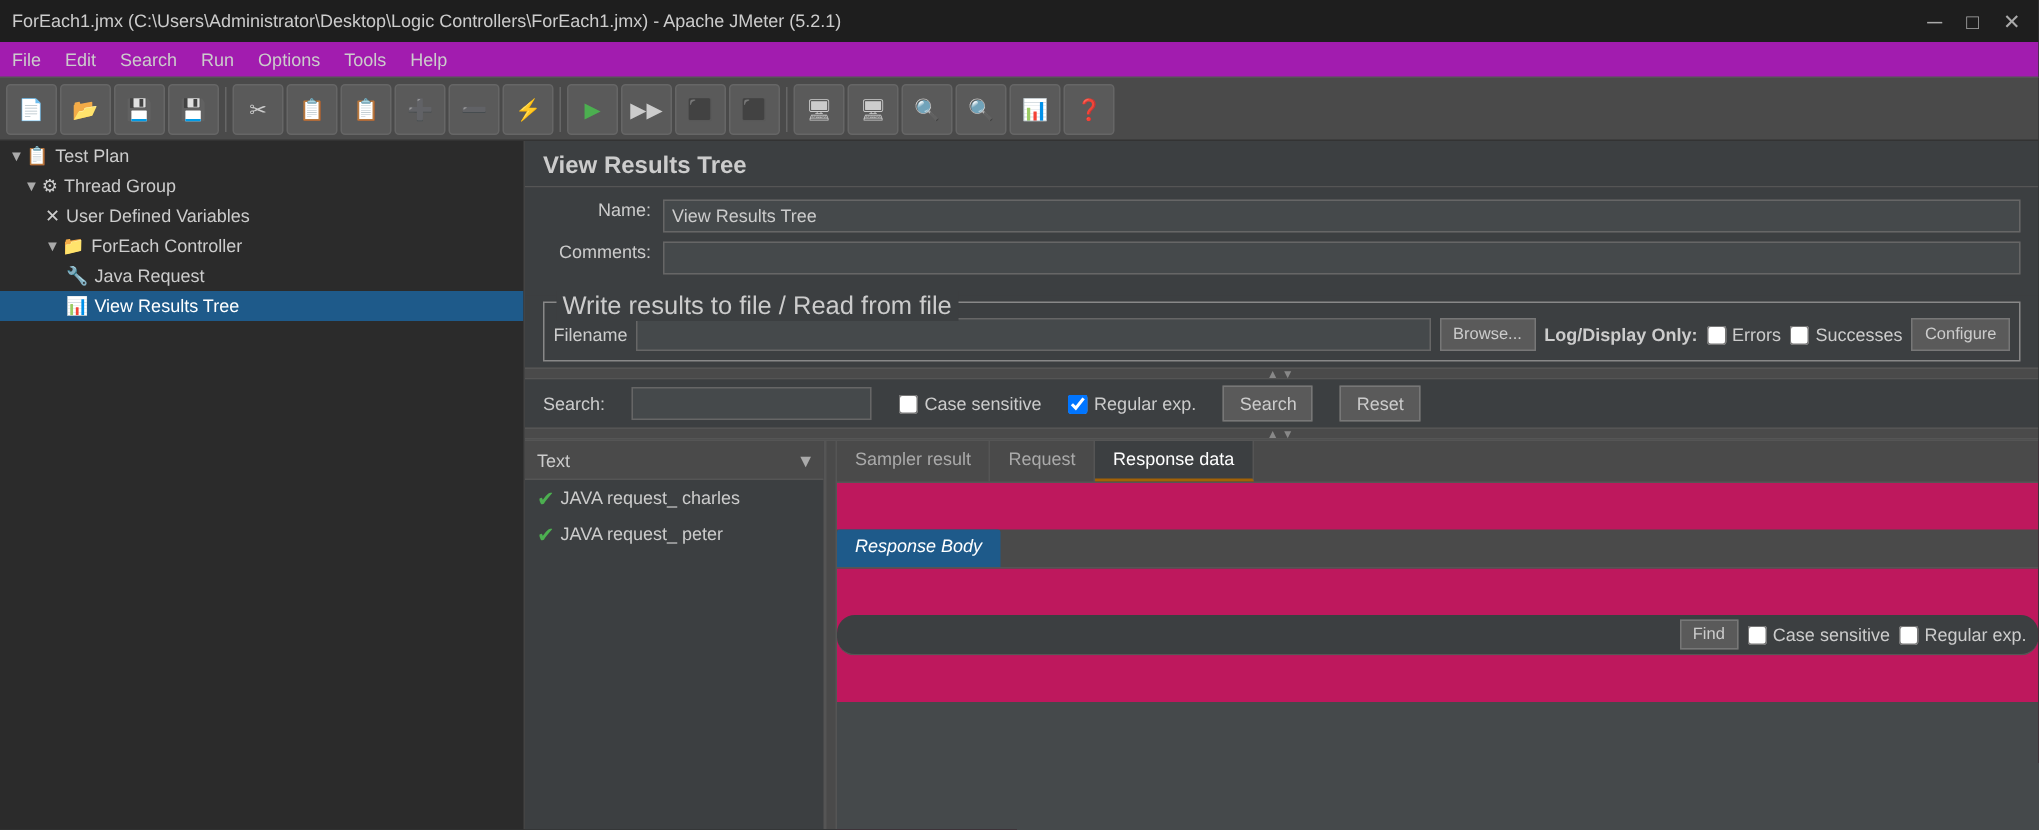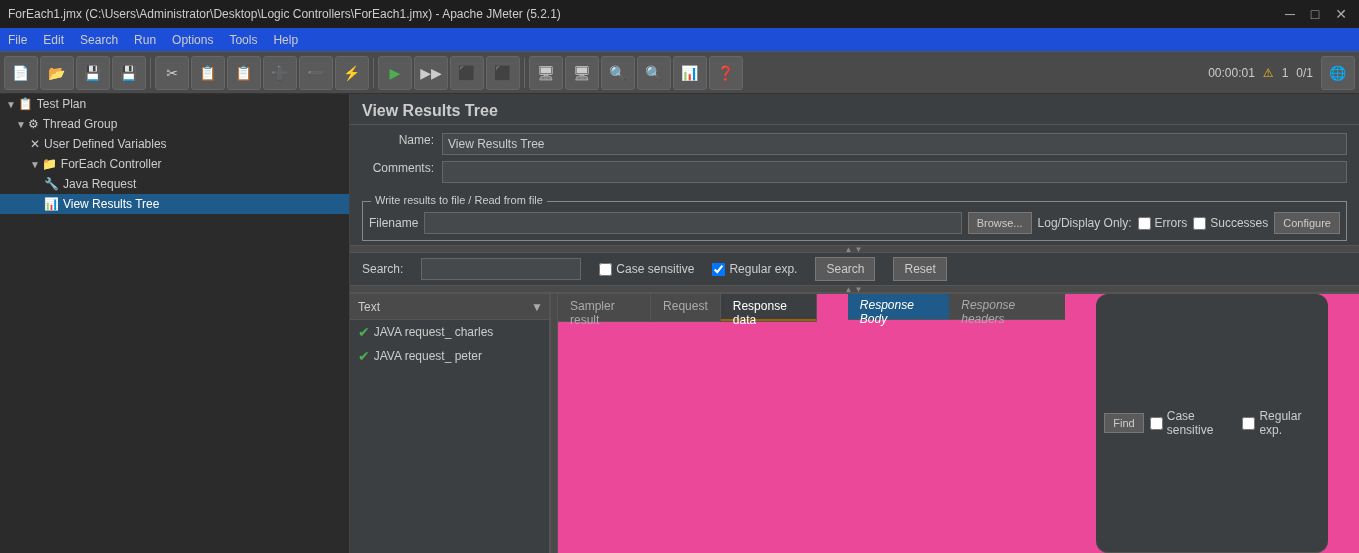--- a/index.html
+++ b/index.html
@@ -19,21 +19,21 @@
     #titlebar-controls { display: flex; gap: 8px; }
     #titlebar-controls span {
       cursor: pointer;
       color: #aaa;
       font-size: 14px;
       padding: 0 4px;
     }
 
     
     #menubar {
-      background: #1d4ed8;
+      background: #a21caf;
       display: flex;
       align-items: center;
       height: 24px;
       border-bottom: 1px solid #555;
     }
     .menu-item {
       padding: 3px 8px;
       color: #ccc;
       cursor: pointer;
       font-size: 12px;
@@ -155,21 +155,21 @@
       padding: 6px;
       position: relative;
       background: #3c3f41;
     }
     .file-section-title {
       position: absolute;
       top: -8px;
       left: 8px;
       background: #3c3f41;
       padding: 0 4px;
-      font-size: 11px;
+      font-size: 17px;
       color: #ccc;
     }
     .file-row {
       display: flex;
       align-items: center;
       gap: 6px;
       margin-top: 4px;
     }
     .file-label { color: #ccc; font-size: 12px; }
     .file-input {
@@ -183,21 +183,21 @@
     }
     .btn-small {
       background: #5a5a5a;
       border: 1px solid #777;
       color: #ccc;
       padding: 2px 8px;
       cursor: pointer;
       font-size: 11px;
       height: 22px;
     }
-    .log-display { color: #ccc; font-size: 12px; }
+    .log-display { color: #ccc; font-size: 12px; font-weight: bold; }
     .checkbox-row { display: flex; align-items: center; gap: 4px; }
     .checkbox-row input[type=checkbox] { margin: 0; }
 
     
     .drag-handle {
       height: 8px;
       background: #4a4a4a;
       display: flex;
       align-items: center;
       justify-content: center;
@@ -278,22 +278,22 @@
       font-size: 12px;
       color: #ccc;
       gap: 4px;
     }
     .list-item .check-icon { color: #4caf50; font-size: 14px; }
 
     
     .result-panel {
       flex: 1;
       display: flex;
-      flex-direction: row;
-      background: #ec4899;
+      flex-direction: column;
+      background: #be185d;
       gap: 31px;
     }
     .result-tabs {
       display: flex;
       background: #4a4a4a;
       border-bottom: 1px solid #555;
       height: 28px;
     }
     .result-tab {
       padding: 5px 12px;
@@ -398,27 +398,20 @@
   <div class="toolbar-btn">▶▶</div>
   <div class="toolbar-btn" style="color:#f44;">⬛</div>
   <div class="toolbar-btn">⬛</div>
   <div class="toolbar-sep"></div>
   <div class="toolbar-btn">🖥</div>
   <div class="toolbar-btn">🖥</div>
   <div class="toolbar-btn">🔍</div>
   <div class="toolbar-btn">🔍</div>
   <div class="toolbar-btn">📊</div>
   <div class="toolbar-btn">❓</div>
-  <div class="toolbar-time">
-    <span>00:00:01</span>
-    <span class="toolbar-warning">⚠</span>
-    <span>1</span>
-    <span>0/1</span>
-    <div class="toolbar-btn">🌐</div>
-  </div>
 </div>
 
 <div id="main">
 
   <div id="left-panel">
       <div class="tree-item tree-indent-0">
         <span class="tree-arrow">▼</span>
         <span class="tree-icon">📋</span>
         <span>Test Plan</span>
       </div>
@@ -525,21 +518,20 @@
       <div class="drag-handle-v"></div>
 
       <div class="result-panel">
         <div class="result-tabs" id="result-tabs-container">
             <div class="result-tab">Sampler result</div>
             <div class="result-tab">Request</div>
             <div class="result-tab active">Response data</div>
           </div>
         <div class="sub-tabs" id="sub-tabs-container">
             <div class="sub-tab active">Response Body</div>
-            <div class="sub-tab">Response headers</div>
           </div>
         <div class="find-bar">
           <button class="find-btn">Find</button>
           <div class="checkbox-row">
             <input type="checkbox" style="">
             <span>Case sensitive</span>
           </div>
           <div class="checkbox-row">
             <input type="checkbox" style="">
             <span>Regular exp.</span>

